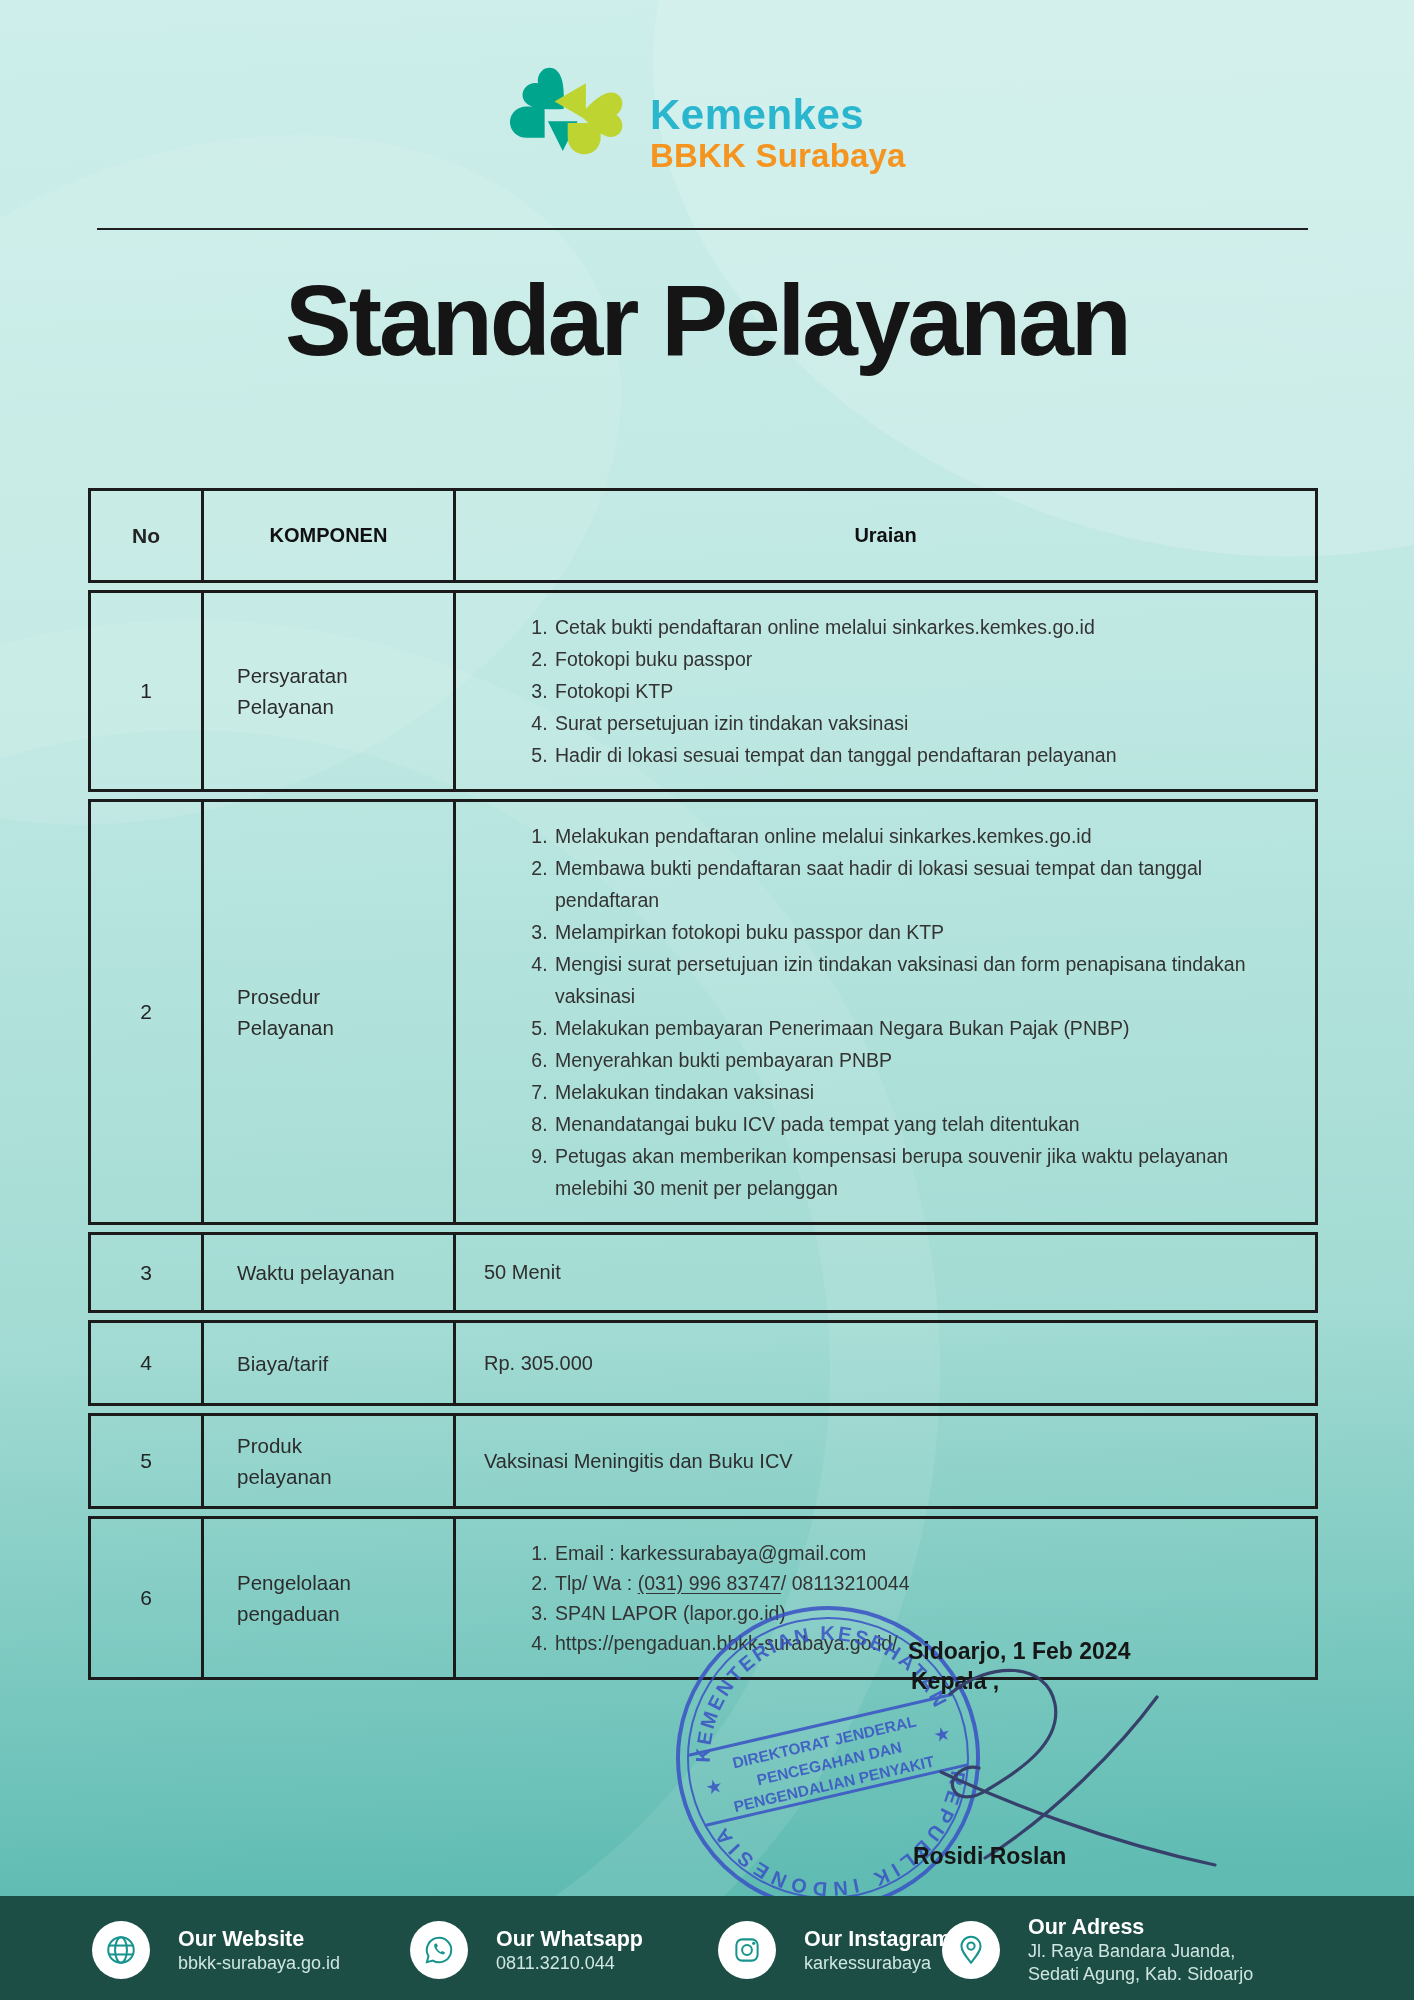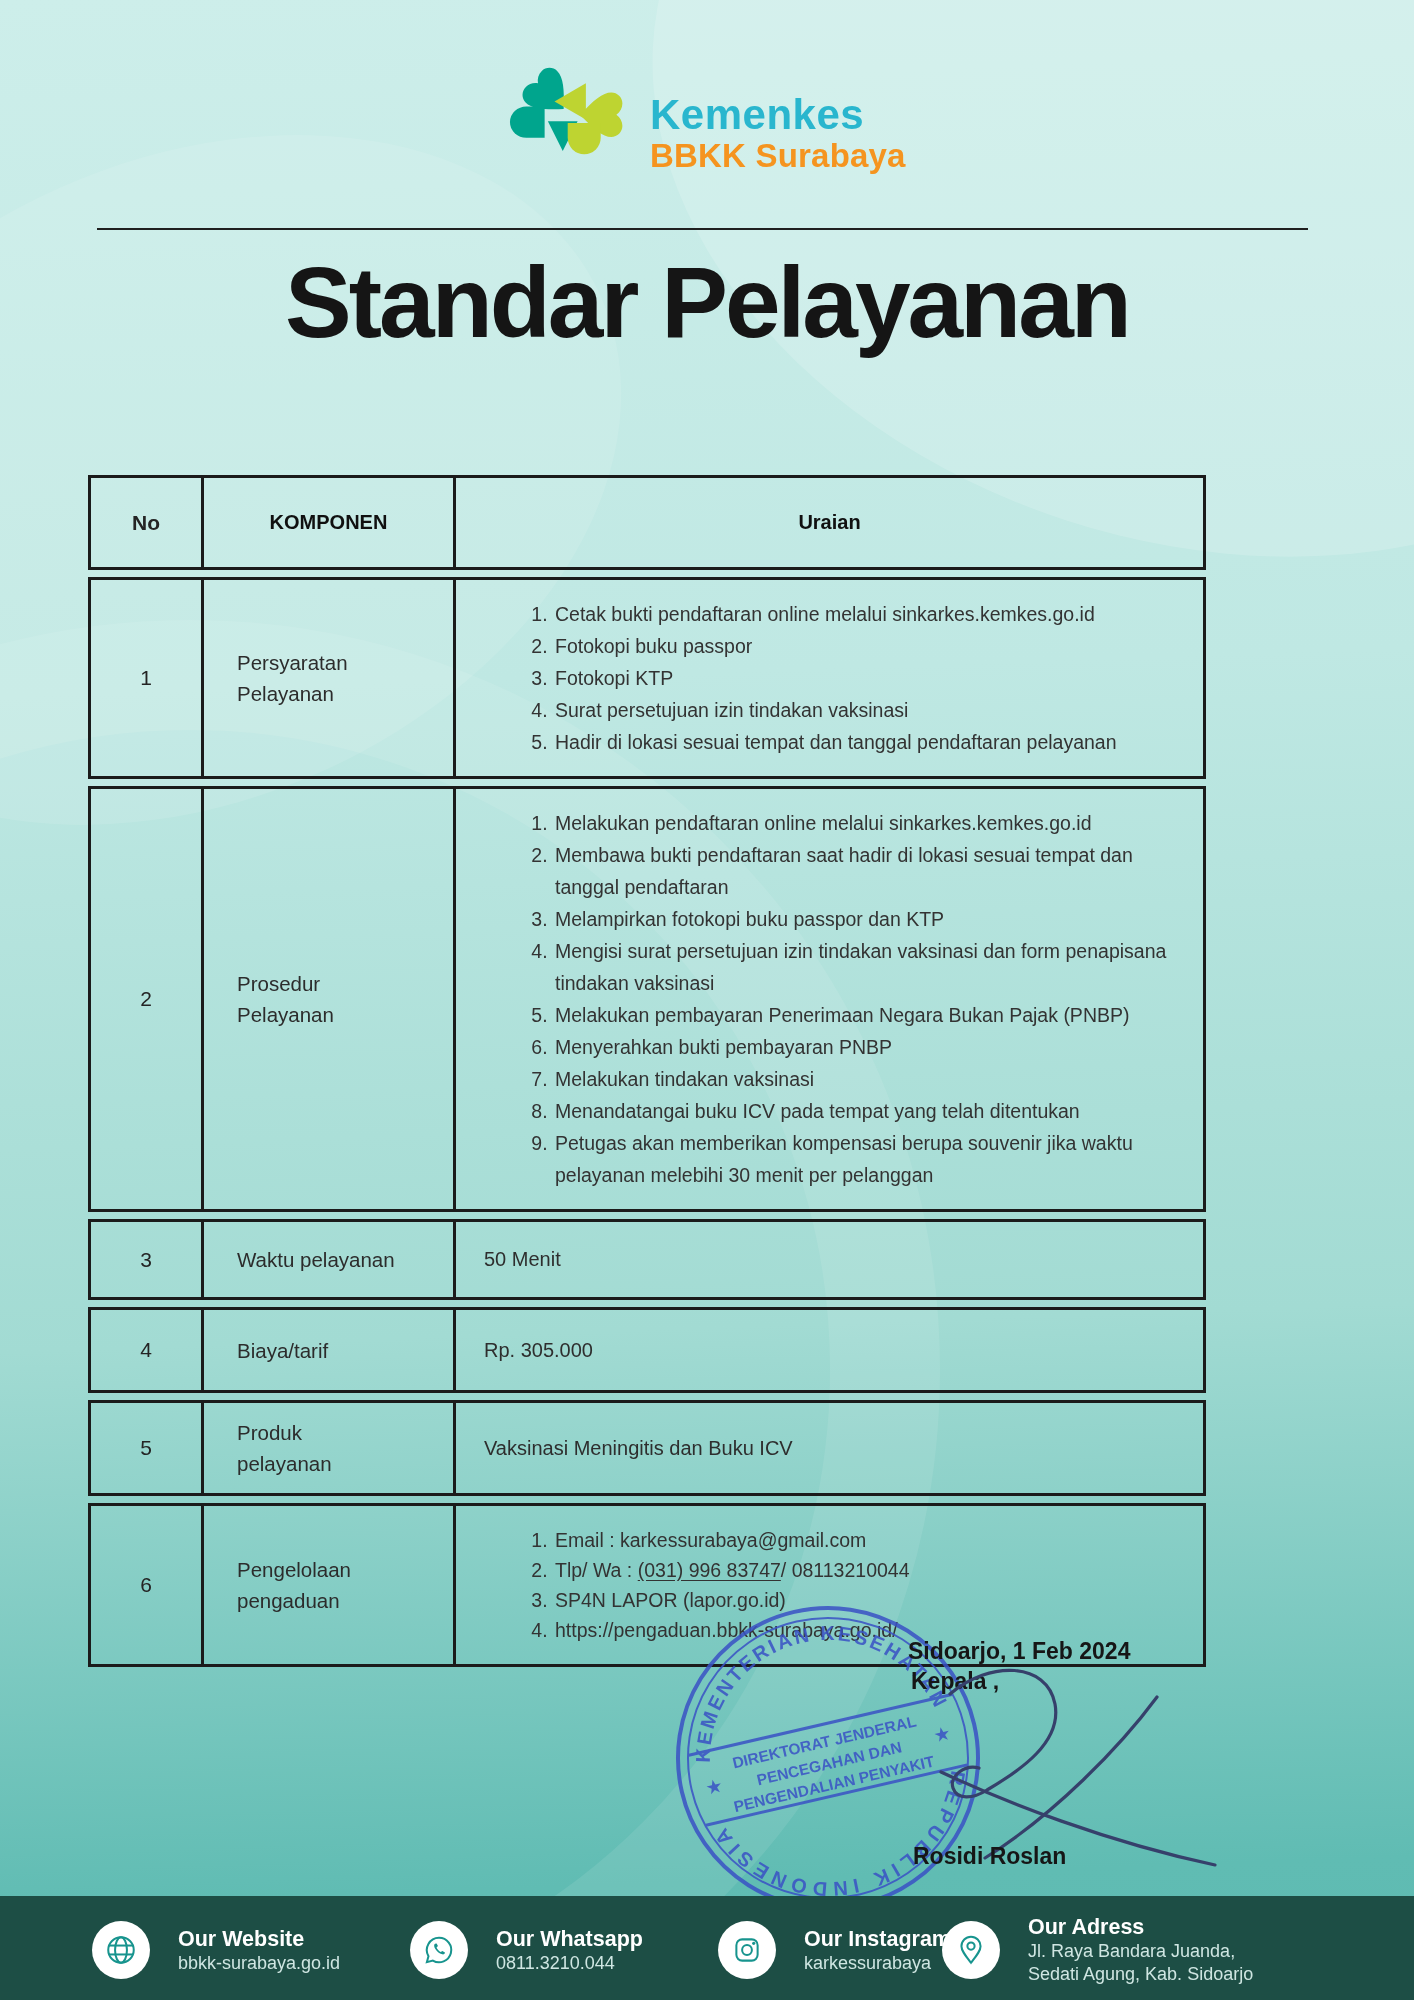--- a/index.html
+++ b/index.html
@@ -16,27 +16,27 @@
   .swirl.s3 { width:900px; height:640px; left:-260px; top:160px; background:rgba(255,255,255,.10); transform:rotate(-24deg); }
 
   
   .logo-icon { position:absolute; left:505px; top:56px; width:132px; height:114px; }
   .logo-text { position:absolute; left:650px; top:92px; }
   .logo-title { font-size:42px; font-weight:bold; color:#29b6ce; line-height:46px; letter-spacing:.5px; }
   .logo-subtitle { font-size:33px; font-weight:bold; color:#f5941f; line-height:36px; letter-spacing:.2px; }
 
   .divider { position:absolute; left:97px; top:228px; width:1211px; height:2px; background:#1f1f1f; }
 
-  .page-title { position:absolute; left:0; top:250px; width:1414px; text-align:center;
+  .page-title { position:absolute; left:0; top:268px; width:1414px; text-align:center;
     font-size:100px; font-weight:bold; letter-spacing:-3px; color:#151515; line-height:104px; }
   .page-subtitle { position:absolute; left:0; top:360px; width:1414px; text-align:center;
     font-size:30px; font-weight:bold; color:#1d1d1d; line-height:41px; }
 
   
-  .table-wrap { position:absolute; left:88px; top:475px; width:1118px; }
+  .table-wrap { position:absolute; left:88px; top:488px; width:1230px; }
   .trow { display:grid; grid-template-columns:113px 252px 1fr; border:3px solid #1b1b1b; margin-bottom:7px; }
   .thead { min-height:95px; }
   .th { display:flex; align-items:center; justify-content:center; font-weight:bold; font-size:20px; color:#101010; }
   .cell-line { border-right:3px solid #1b1b1b; }
   .no-cell { display:flex; align-items:center; justify-content:center; font-size:21px; color:#242424; border-right:3px solid #1b1b1b; }
   .komp-cell { display:flex; align-items:center; padding:14px 58px 14px 33px; border-right:3px solid #1b1b1b;
     font-size:20.5px; color:#2c2c2c; line-height:31px; }
   .uraian-cell { display:flex; align-items:center; padding:18px 30px 18px 0; }
   .uraian-cell ol { margin:0; padding-left:97px; }
   .uraian-cell li { font-size:19.5px; line-height:32px; color:#333; padding-left:2px; }

